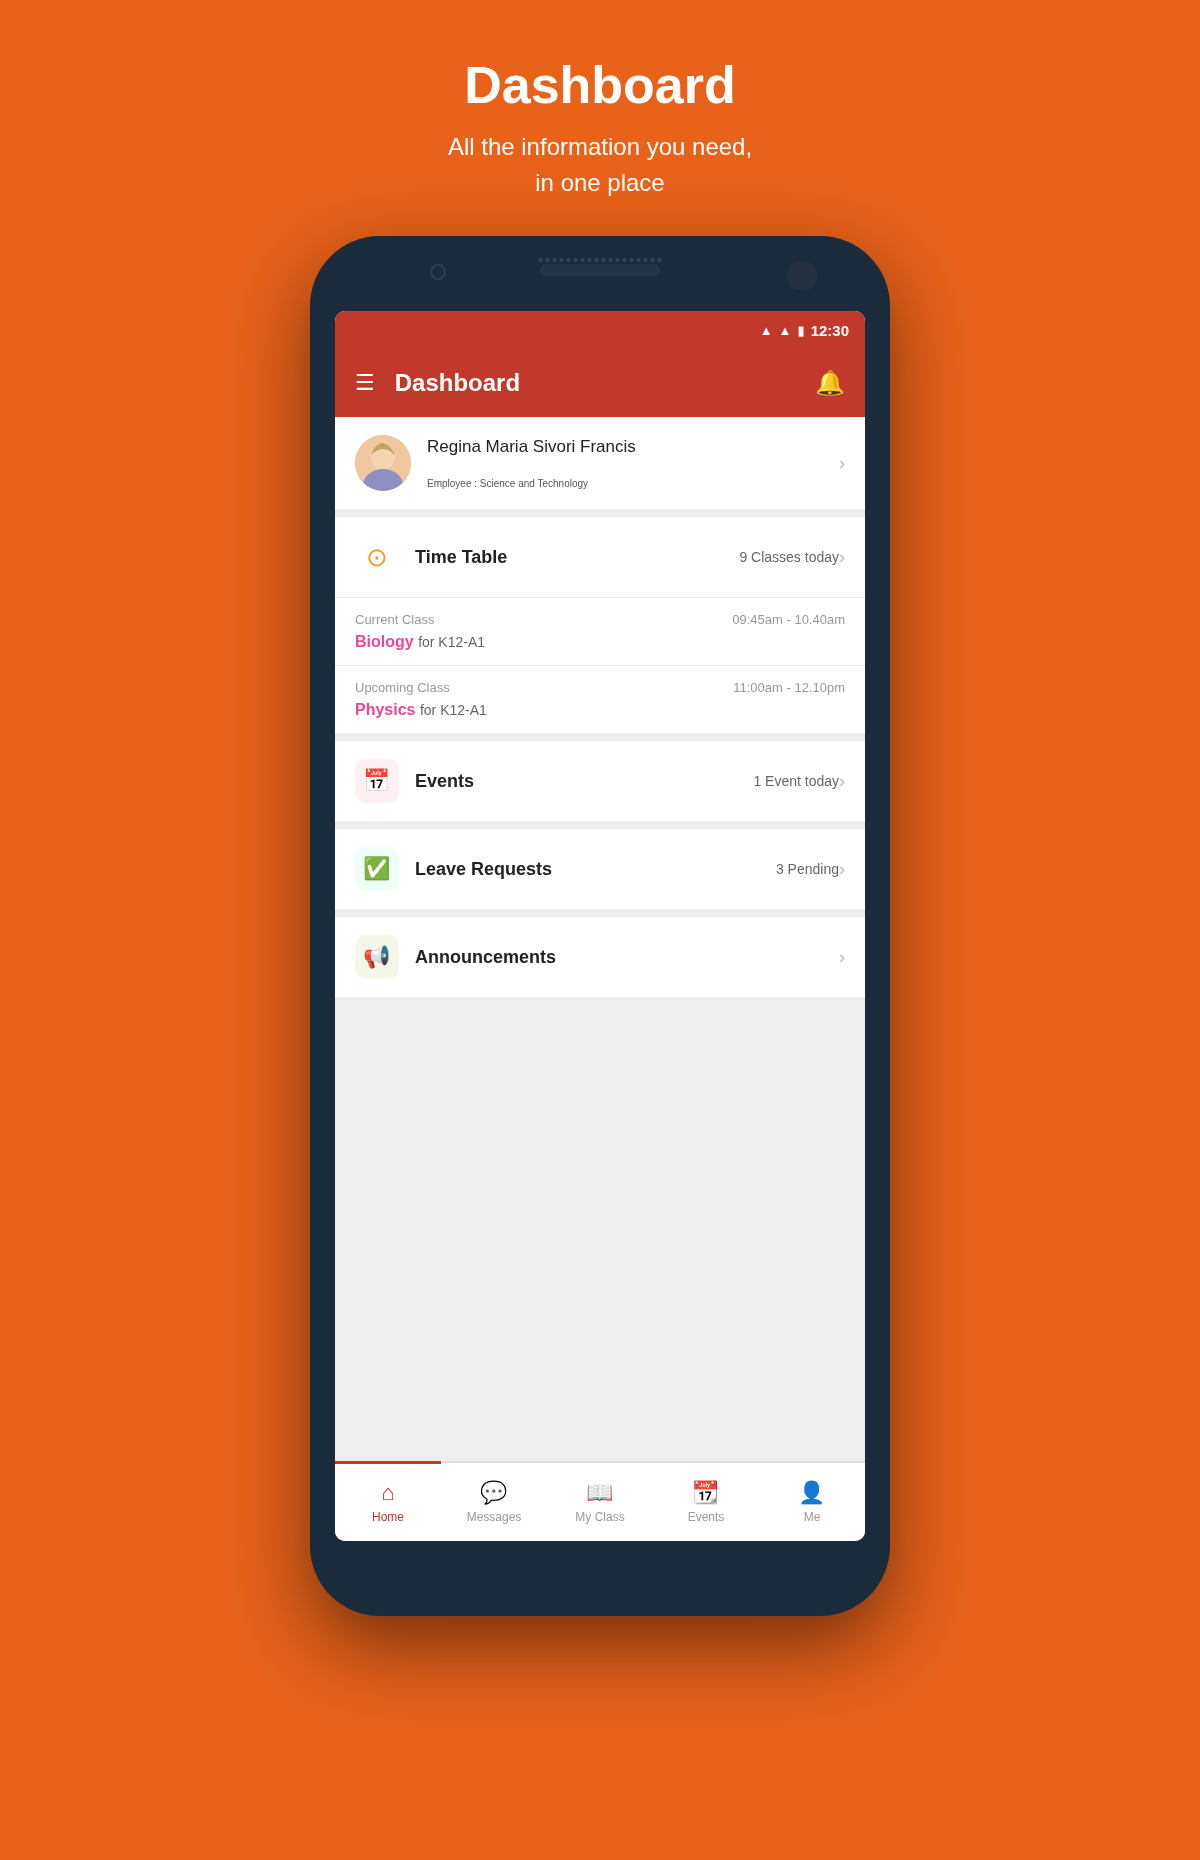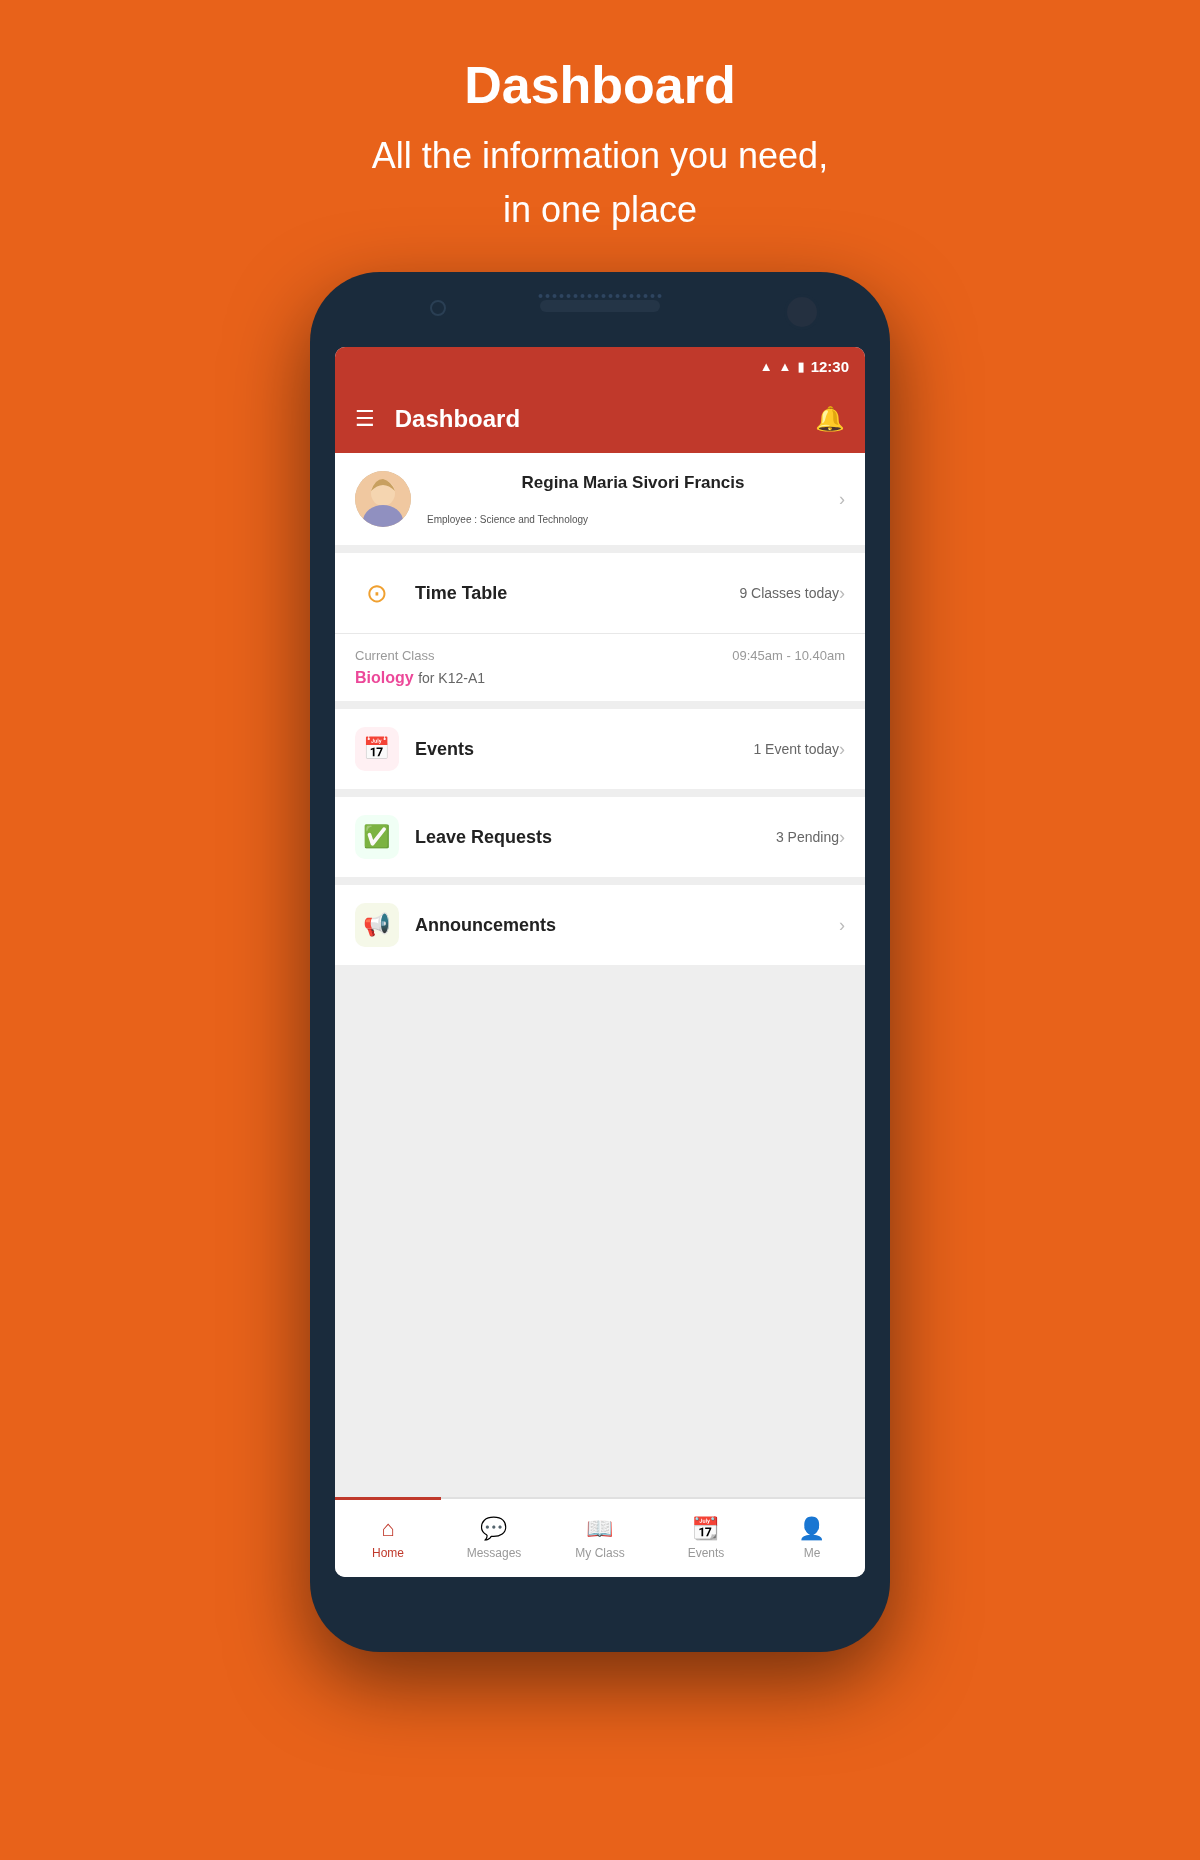--- a/index.html
+++ b/index.html
@@ -187,23 +187,22 @@
       margin-right: 16px;
       position: relative;
     }
 
     .profile-info {
       flex: 1;
     }
 
     .profile-name {
       font-size: 17px;
-      font-weight: 700;
+      font-weight: 400;
       color: #222;
-      text-align: center;
     }
 
     .profile-role {
       font-size: 10px;
       color: #888;
       margin-top: 21px;
     }
 
     .profile-role span {
       color: #555;
@@ -344,21 +343,21 @@
     .avatar svg {
       width: 100%;
       height: 100%;
     }
   </style>
 </head>
 <body>
 
 <div style="text-align:center; padding: 55px 0 35px; color:white;">
   <h1 style="font-size:52px;font-weight:800;margin-bottom:14px;">Dashboard</h1>
-  <p style="font-size:36px;font-weight:300;line-height:1.5;">
+  <p style="font-size:24px;font-weight:300;line-height:1.5;">
     All the information you need,<br>in one place
   </p>
 </div>
 
 <div class="phone-wrapper">
   <div class="phone-shell"></div>
 
   <div class="speaker-grille">
     <div class="speaker-dot"></div>
       <div class="speaker-dot"></div>
@@ -435,20 +434,30 @@
           <div class="class-meta">
             <span class="class-label">Current Class</span>
             <span class="class-time">09:45am - 10.40am</span>
           </div>
           <div>
             <span class="class-name">Biology</span>
             <span class="class-group">for K12-A1</span>
           </div>
         </div>
 
+        <div class="class-item">
+          <div class="class-meta">
+            <span class="class-label">Upcoming Class</span>
+            <span class="class-time">11:00am - 12.10pm</span>
+          </div>
+          <div>
+            <span class="class-name">Physics</span>
+            <span class="class-group">for K12-A1</span>
+          </div>
+        </div>
       </div>
 
       <div class="section-card">
         <div class="section-header">
           <div class="section-icon" style="background:#fff0f3; font-size:22px; color:#e04060;">
             📅
           </div>
           <span class="section-title">Events</span>
           <span class="section-badge">1 Event today</span>
           <span class="chevron-right">›</span>

